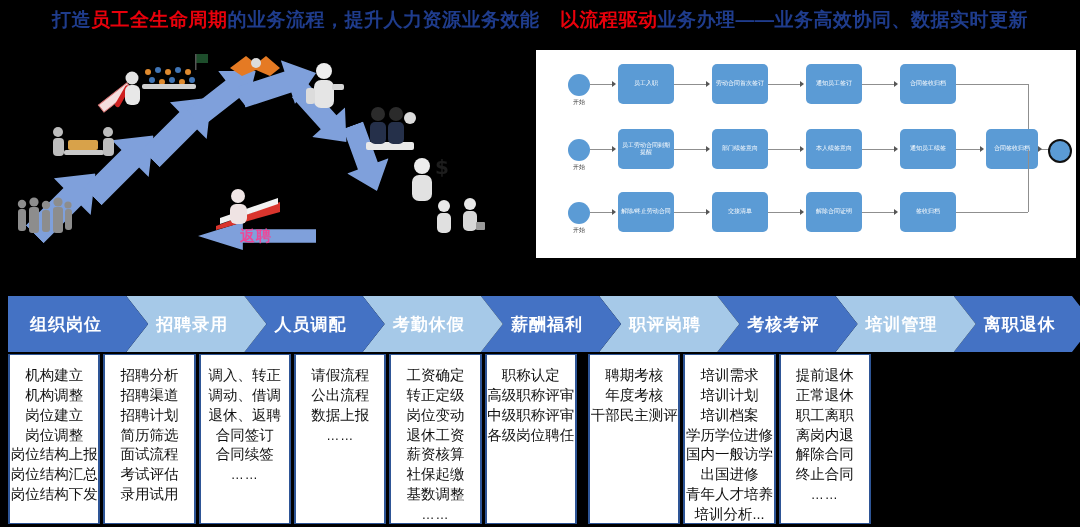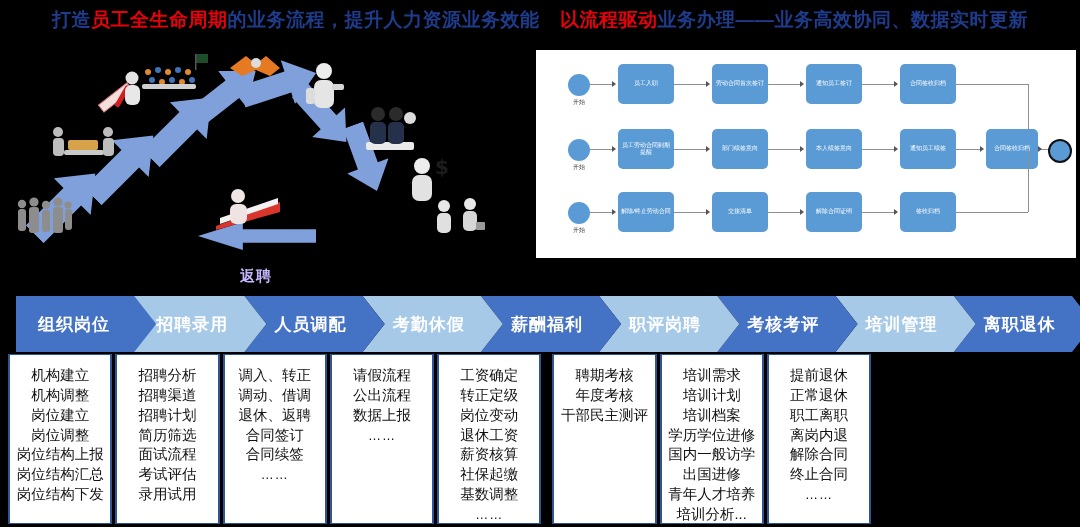--- a/index.html
+++ b/index.html
@@ -34,24 +34,23 @@
   }
   .arrow.blockL{
     clip-path:polygon(100% 26%,38% 26%,38% 0%,0% 50%,38% 100%,38% 74%,100% 74%);
   }
 
   .fig{position:absolute;}
   .fig svg{display:block;}
 
   .recall-label{
     position:absolute;
-    color:#c4b5fd;font-weight:bold;font-size:15px;
+    color:#ec4899;font-weight:bold;font-size:15px;
     letter-spacing:1px;
     white-space:nowrap;
-    margin-top:40px;
   }
 
   
   .flow-panel{
     position:absolute;left:536px;top:50px;width:540px;height:208px;
     background:#ffffff;
   }
   .flow-inner{position:relative;width:100%;height:100%;}
   .node{
     position:absolute;
@@ -315,21 +314,21 @@
     <div class="conn h" style="left:326px;top:162px;width:32px;"></div>
     <div class="arrowhead" style="left:358px;top:159px;"></div>
     <div class="node" style="left:364px;top:142px;width:56px;height:40px;">签收归档</div>
     <div class="conn h" style="left:420px;top:162px;width:72px;"></div>
     <div class="conn v" style="left:492px;top:100px;height:62px;"></div>
   </div>
 </div>
 
 <div class="matrix">
   <div class="chev-row" id="chev-row">
-      <div class="chev dark" style="left: 8px; width: 140.222px; z-index: 9; clip-path: polygon(0px 0px, 118.222px 0px, 100% 50%, 118.222px 100%, 0px 100%); padding-left: 22px;">
+      <div class="chev dark" style="left: 0px; width: 140.222px; z-index: 9; clip-path: polygon(0px 0px, 118.222px 0px, 100% 50%, 118.222px 100%, 0px 100%); padding-left: 22px;">
         <span>组织岗位</span>
       </div>
       <div class="chev light" style="left: 118.222px; width: 140.222px; z-index: 8; clip-path: polygon(0px 0px, 118.222px 0px, 100% 50%, 118.222px 100%, 0px 100%, 22px 50%); padding-left: 30px;">
         <span>招聘录用</span>
       </div>
       <div class="chev dark" style="left: 236.444px; width: 140.222px; z-index: 7; clip-path: polygon(0px 0px, 118.222px 0px, 100% 50%, 118.222px 100%, 0px 100%, 22px 50%); padding-left: 30px;">
         <span>人员调配</span>
       </div>
       <div class="chev light" style="left: 354.667px; width: 140.222px; z-index: 6; clip-path: polygon(0px 0px, 118.222px 0px, 100% 50%, 118.222px 100%, 0px 100%, 22px 50%); padding-left: 30px;">
         <span>考勤休假</span>
@@ -386,20 +385,26 @@
       <div class="col" style="flex: 1 1 0px;">
         <div class="line">工资确定</div>
         <div class="line">转正定级</div>
         <div class="line">岗位变动</div>
         <div class="line">退休工资</div>
         <div class="line">薪资核算</div>
         <div class="line">社保起缴</div>
         <div class="line">基数调整</div>
         <div class="dots">……</div>
       </div>
+      <div class="col" style="flex: 1 1 0px;">
+        <div class="line">职称认定</div>
+        <div class="line">高级职称评审</div>
+        <div class="line">中级职称评审</div>
+        <div class="line">各级岗位聘任</div>
+      </div>
       <div class="col" style="flex: 1 1 0px; margin-left: 8px;">
         <div class="line">聘期考核</div>
         <div class="line">年度考核</div>
         <div class="line">干部民主测评</div>
       </div>
       <div class="col" style="flex: 1 1 0px;">
         <div class="line">培训需求</div>
         <div class="line">培训计划</div>
         <div class="line">培训档案</div>
         <div class="line">学历学位进修</div>

